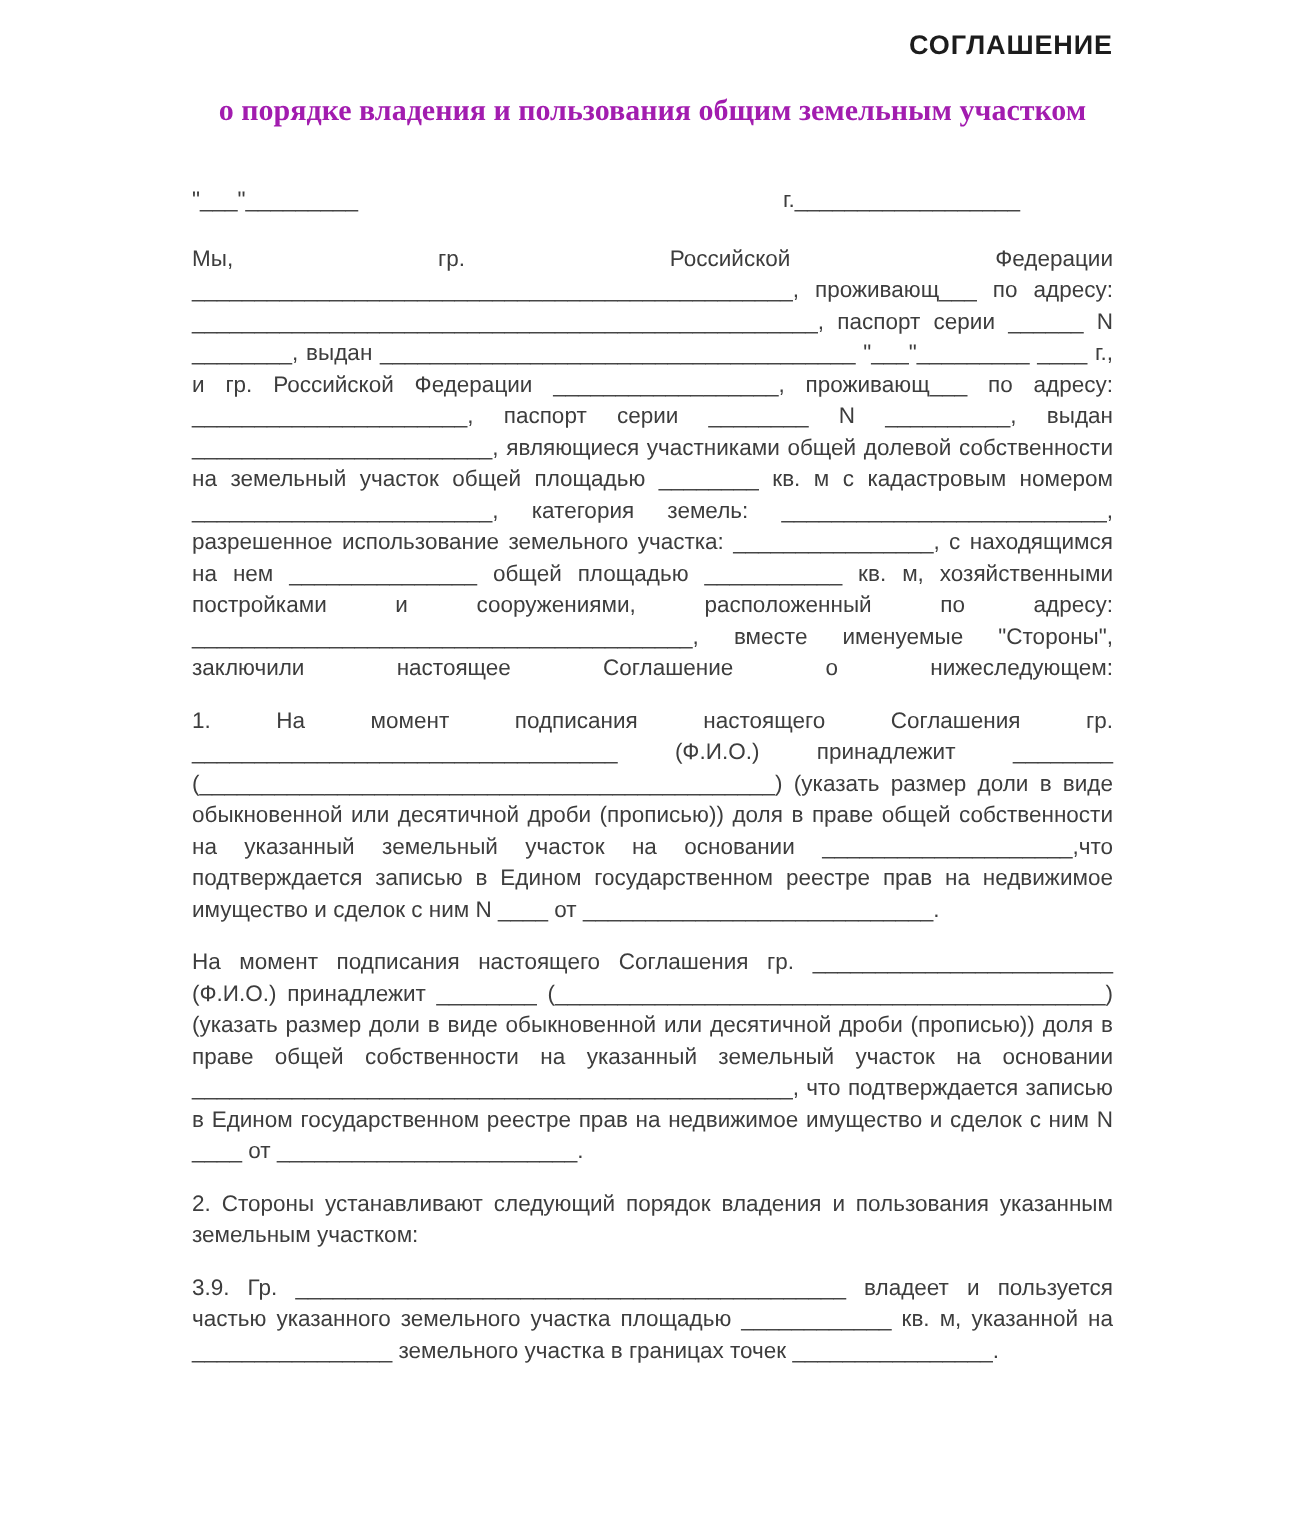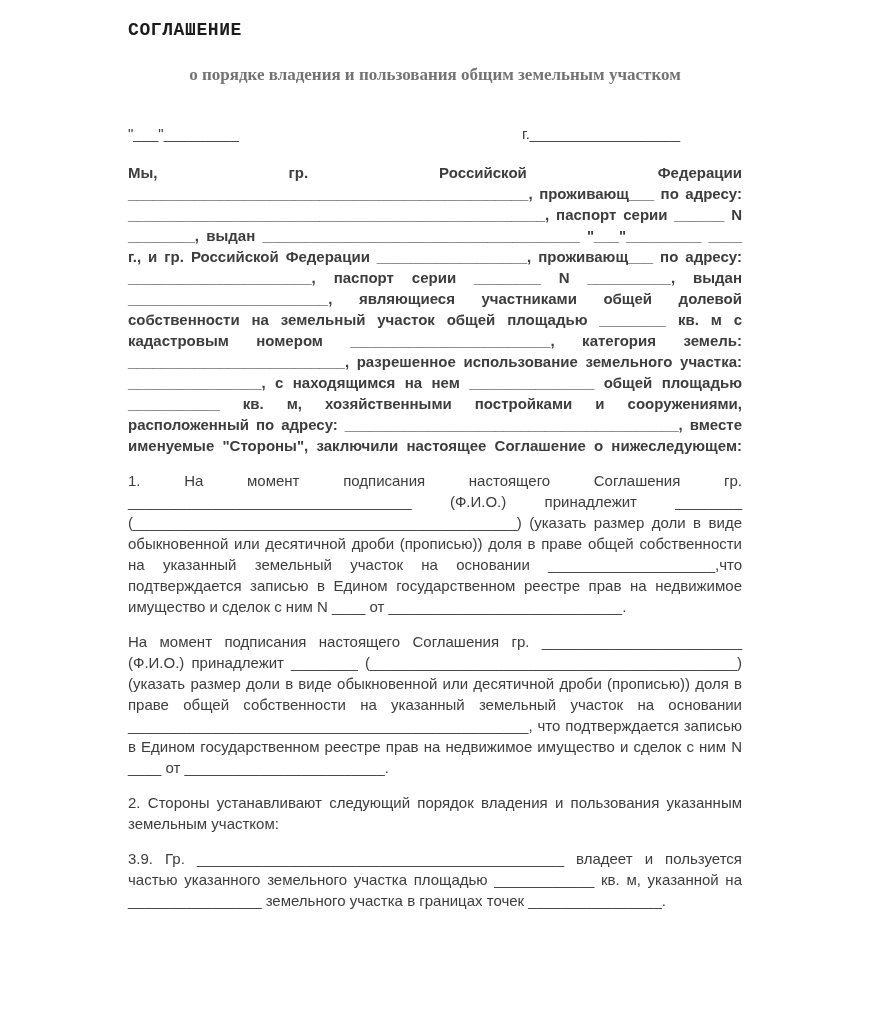--- a/index.html
+++ b/index.html
@@ -14,54 +14,53 @@
     box-sizing: border-box;
     margin: 0 auto;
     padding: 20px 128px 30px 128px;
     background: #ffffff;
     font-family: "Liberation Sans", "DejaVu Sans", sans-serif;
     font-size: 15px;
     line-height: 21px;
     color: #3d3d3d;
   }
   .doc-title {
-    font-family: Liberation Mono, monospace;
+    font-family: Liberation Sans, sans-serif;
     font-size: 18px;
     font-weight: bold;
     letter-spacing: 0.6px;
-    text-align: left;
+    text-align: right;
     color: #1c1c1c;
     margin: 0 0 23px 0;
   }
   .doc-subtitle {
     font-family: "Liberation Serif", "DejaVu Serif", serif;
-    font-size: 17px;
+    font-size: 20px;
     font-weight: bold;
     text-align: center;
-    color: #737373;
+    color: #a21caf;
     margin: 0 0 38px 0;
   }
   .date-line {
     display: flex;
     justify-content: space-between;
     align-items: baseline;
     margin: 0 0 18px 0;
     white-space: nowrap;
   }
   .date-line .city-blank {
     margin-right: 62px;
   }
   .para {
     margin: 0 0 14px 0;
     text-align: justify;
     overflow-wrap: break-word;
   }
   .para.justify-last {
     text-align-last: justify;
-    font-weight: bold;
   }
 </style>
 </head>
 <body>
 
 <div class="page">
 
   <h1 class="doc-title">СОГЛАШЕНИЕ</h1>
 
   <h2 class="doc-subtitle">о порядке владения и пользования общим земельным участком</h2>

